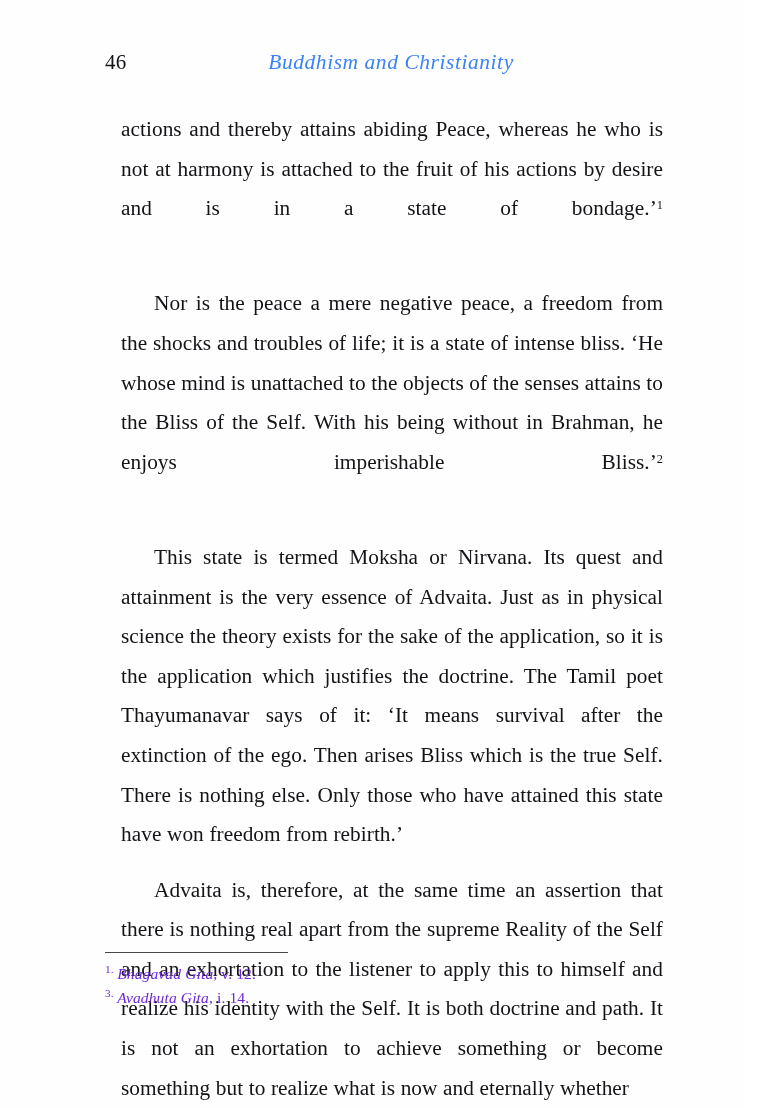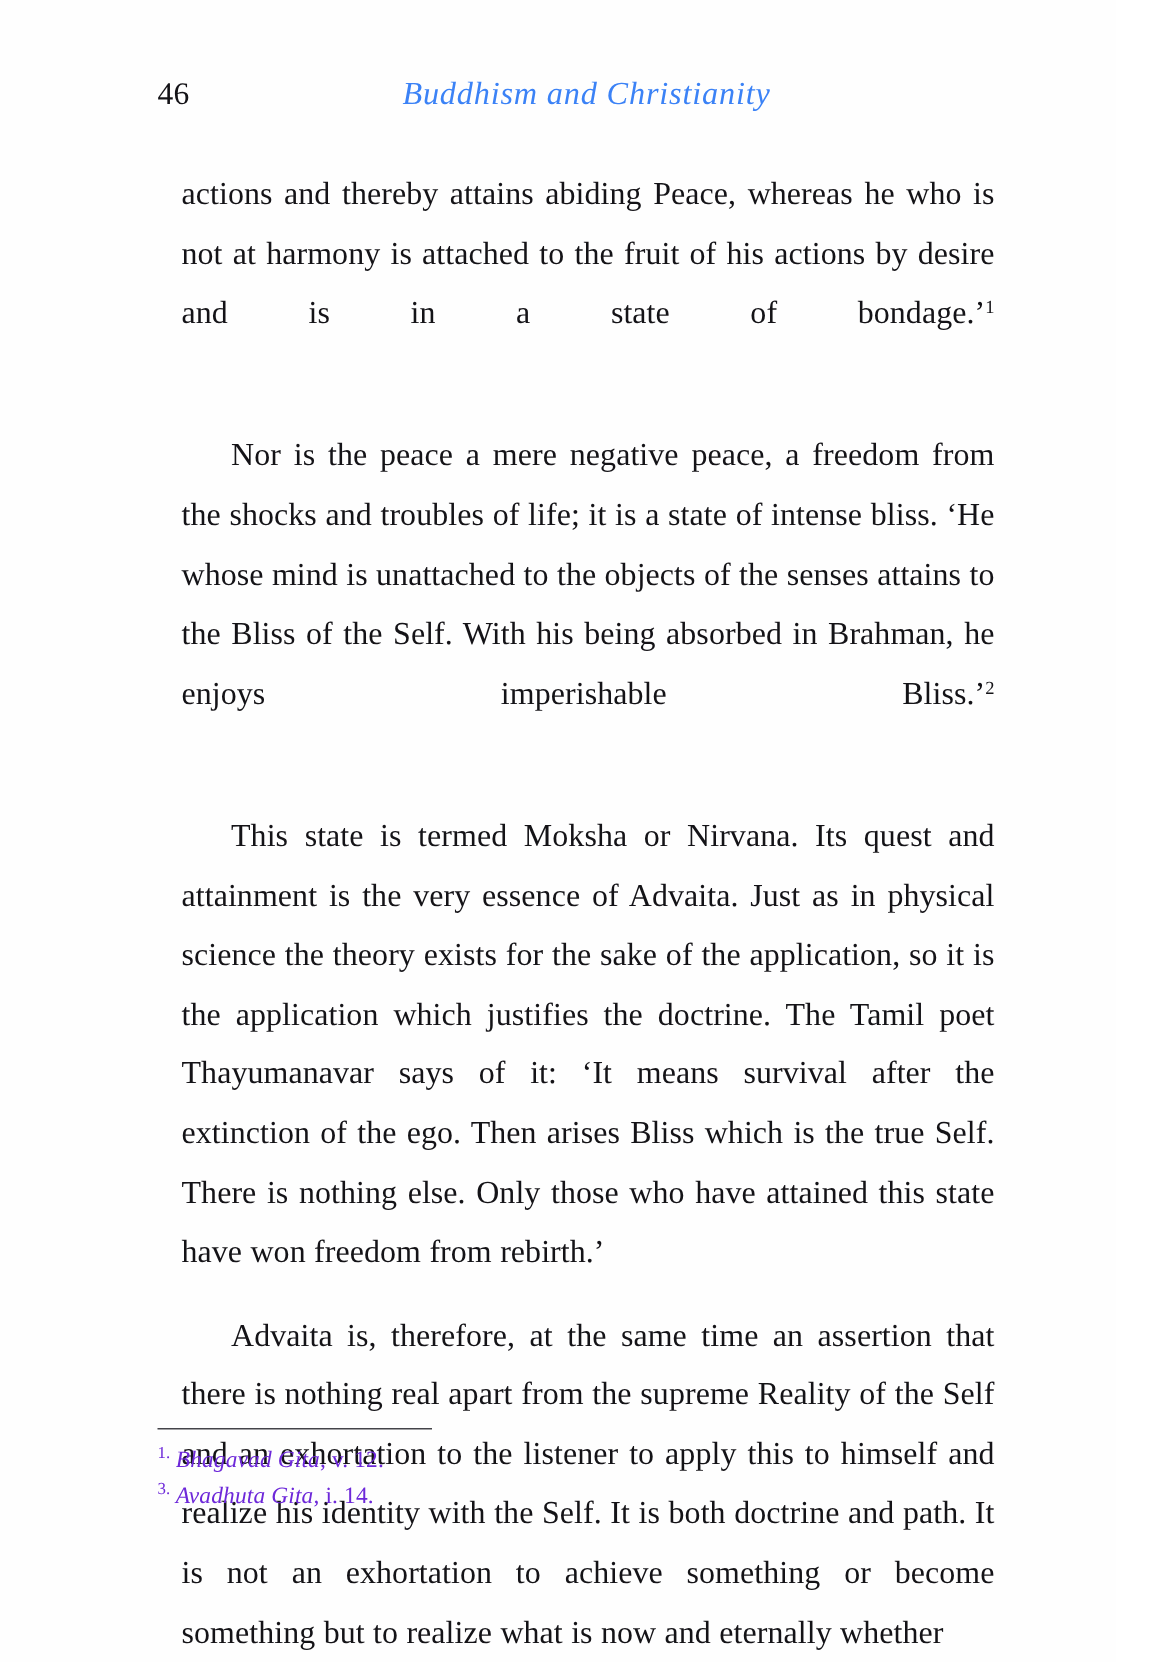--- a/index.html
+++ b/index.html
@@ -130,21 +130,21 @@
 
   <div class="running-head">
     <div class="folio">46</div>
     <div class="head-title">Buddhism and Christianity</div>
   </div>
 
   <div class="body-block">
 
     <p class="para flush"><span>actions and thereby attains abiding Peace, whereas he who is not at harmony is attached to the fruit of his actions by desire and is in a state of bondage.’</span><sup class="fn-ref">1</sup></p>
 
-    <p class="para indent flush"><span>Nor is the peace a mere negative peace, a freedom from the shocks and troubles of life; it is a state of intense bliss. ‘He whose mind is unattached to the objects of the senses attains to the Bliss of the Self. With his being absorbed in Brahman, he enjoys imperishable Bliss.’</span><sup class="fn-ref">2</sup></p>
+    <p class="para indent flush"><span>Nor is the peace a mere negative peace, a freedom from the shocks and troubles of life; it is a state of intense bliss. ‘He whose mind is unattached to the objects of the senses attains to the Bliss of the Self. With his being without in Brahman, he enjoys imperishable Bliss.’</span><sup class="fn-ref">2</sup></p>
 
     <p class="para indent"><span>This state is termed Moksha or Nirvana. Its quest and attainment is the very essence of Advaita. Just as in physical science the theory exists for the sake of the application, so it is the application which justifies the doctrine. The Tamil poet Thayumanavar says of it: ‘It means survival after the extinction of the ego. Then arises Bliss which is the true Self. There is nothing else. Only those who have attained this state have won freedom from rebirth.’</span></p>
 
 
     <p class="para indent"><span>Advaita is, therefore, at the same time an assertion that there is nothing real apart from the supreme Reality of the Self and an exhortation to the listener to apply this to himself and realize his identity with the Self. It is both doctrine and path. It is not an exhortation to achieve something or become something but to realize what is now and eternally whether</span></p>
 
   </div>
 
   <div class="footnotes">
     <hr class="fn-rule">

